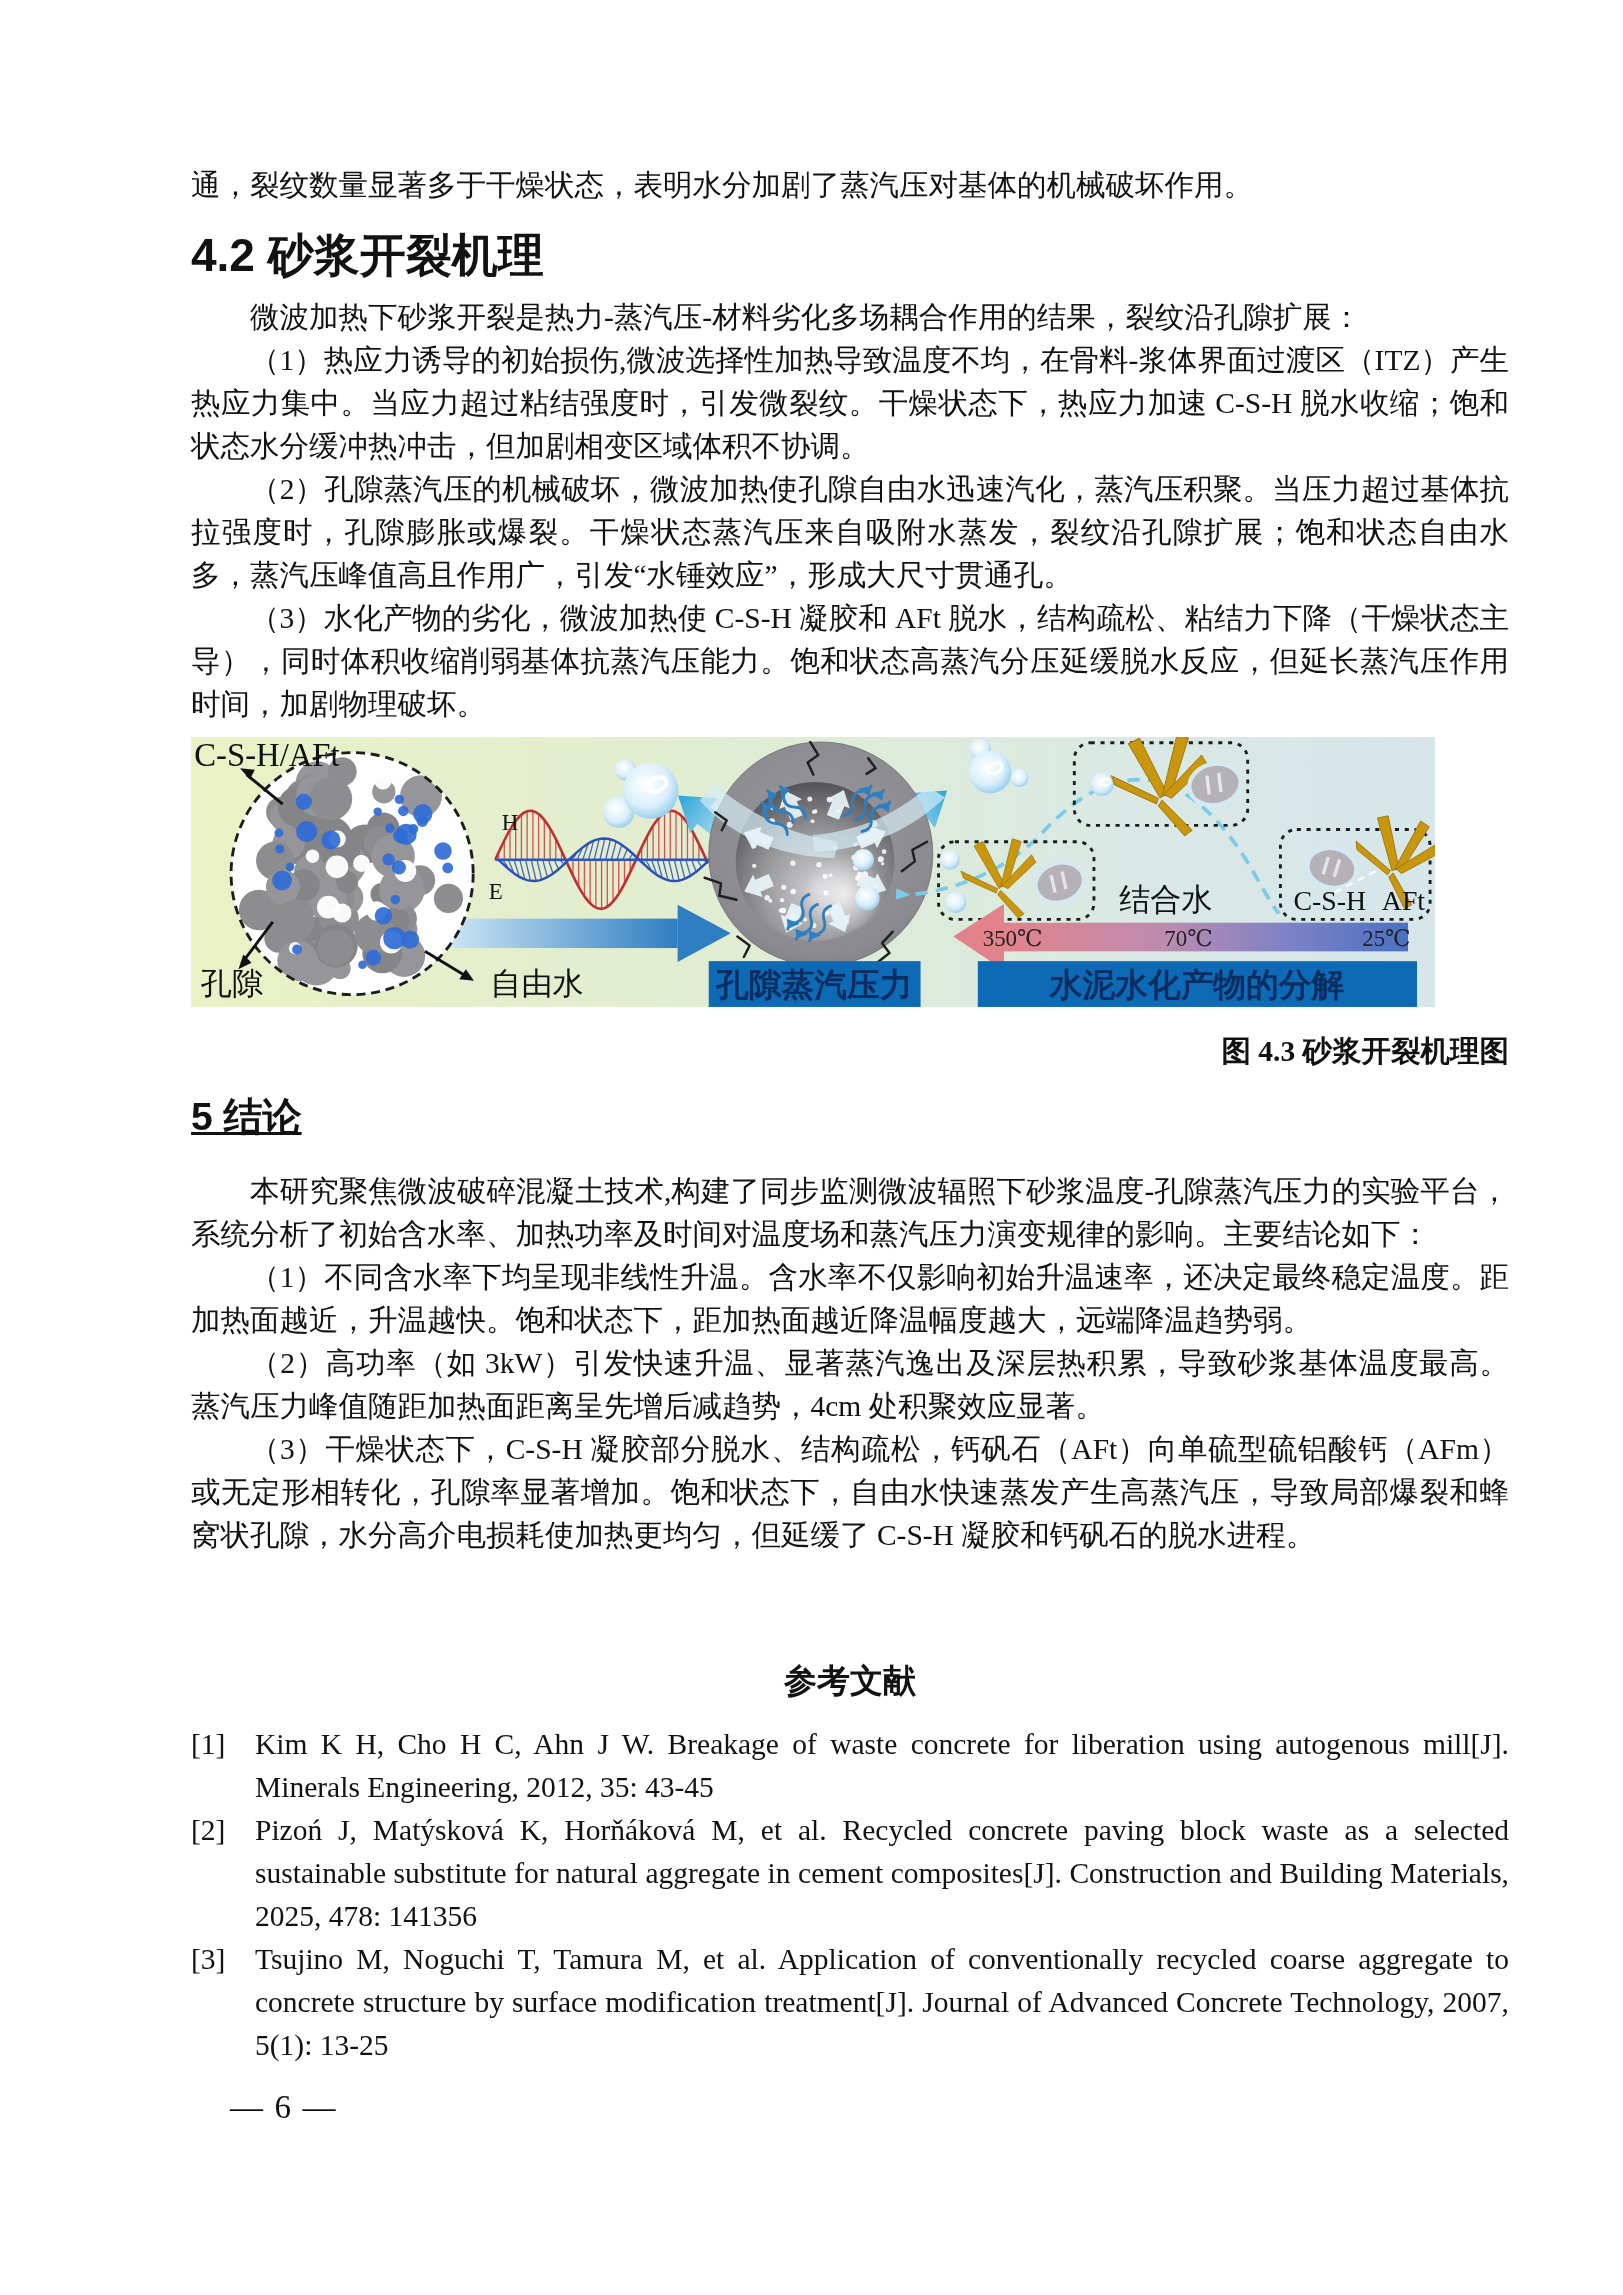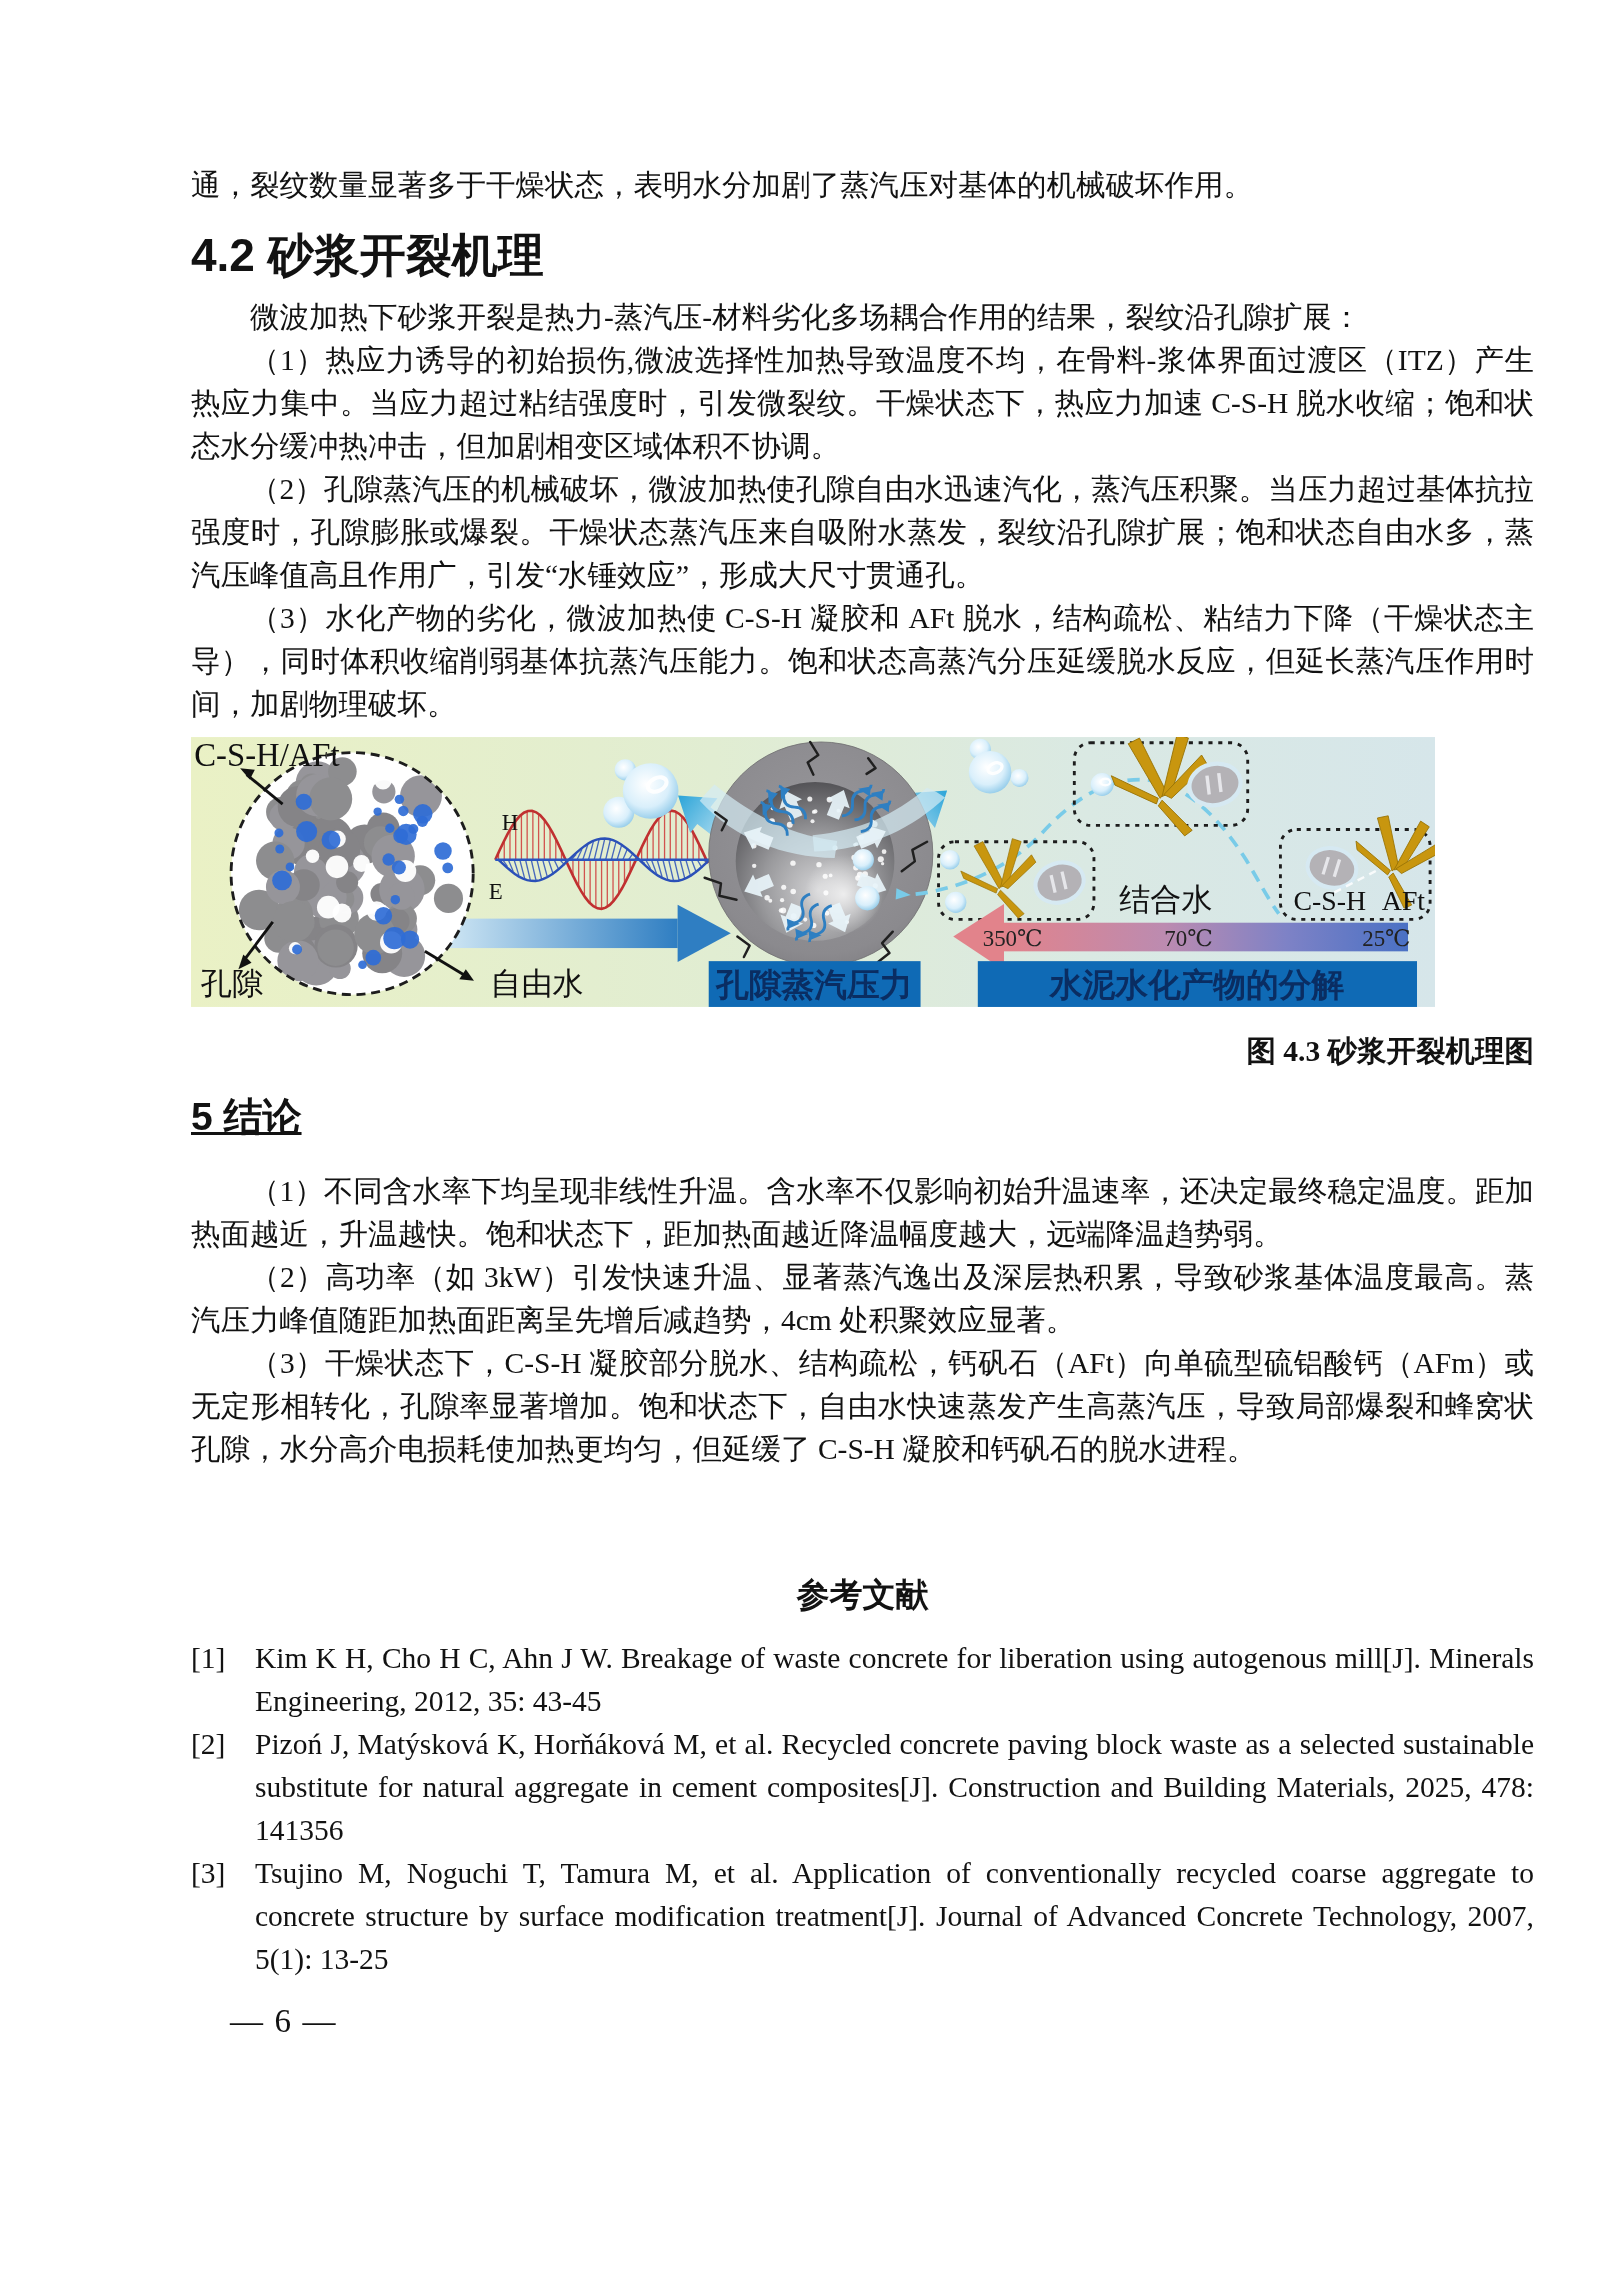--- a/index.html
+++ b/index.html
@@ -2,21 +2,21 @@
 <html style="font-size:13px"><head>
 <meta charset="utf-8">
 <style>
   html,body{margin:0;padding:0;}
   body{
     width:1623px;height:2295px;background:#ffffff;color:#121212;
     font-family:"Liberation Serif","DejaVu Serif",serif;
     font-size:29.5px;line-height:43px;
     position:relative;overflow:hidden;
   }
-  .page{padding:164px 89px 0 191px;}
+  .page{padding:164px 114px 0 191px;}
   p{margin:0;}
   .para{text-align:justify;text-indent:59px;}
   .cont{text-align:justify;text-indent:0;}
   .h-sub{font-family:"Liberation Sans","DejaVu Sans",sans-serif;font-weight:700;
     font-size:46px;line-height:41px;margin:28px 0 19.6px;}
   .h-main{font-family:"Liberation Sans","DejaVu Sans",sans-serif;font-weight:700;
     font-size:39px;line-height:47px;margin:21px 0 29.5px;text-decoration:underline;}
   figure{margin:11.5px 0 0 0;}
   .caption{text-align:right;font-family:Liberation Serif, serif;
     font-weight:700;font-size:29.5px;line-height:41px;margin-top:12px;}
@@ -473,20 +473,21 @@
         <rect x="962" y="274" width="537" height="56" fill="#0F6AB5"></rect>
         <text x="1230" y="317" font-size="40" font-weight="600" text-anchor="middle" fill="#0A2D62">水泥水化产物的分解</text>
       </g>
     </svg>
   </figure>
 
   <div class="caption">图 4.3 砂浆开裂机理图</div>
 
   <h1 class="h-main">5 结论</h1>
 
+  <p class="para">本研究聚焦微波破碎混凝土技术,构建了同步监测微波辐照下砂浆温度-孔隙蒸汽压力的实验平台，系统分析了初始含水率、加热功率及时间对温度场和蒸汽压力演变规律的影响。主要结论如下：</p>
   <p class="para">（1）不同含水率下均呈现非线性升温。含水率不仅影响初始升温速率，还决定最终稳定温度。距加热面越近，升温越快。饱和状态下，距加热面越近降温幅度越大，远端降温趋势弱。</p>
   <p class="para">（2）高功率（如 3kW）引发快速升温、显著蒸汽逸出及深层热积累，导致砂浆基体温度最高。蒸汽压力峰值随距加热面距离呈先增后减趋势，4cm 处积聚效应显著。</p>
   <p class="para">（3）干燥状态下，C-S-H 凝胶部分脱水、结构疏松，钙矾石（AFt）向单硫型硫铝酸钙（AFm）或无定形相转化，孔隙率显著增加。饱和状态下，自由水快速蒸发产生高蒸汽压，导致局部爆裂和蜂窝状孔隙，水分高介电损耗使加热更均匀，但延缓了 C-S-H 凝胶和钙矾石的脱水进程。</p>
 
   <h3 class="refs-heading">参考文献</h3>
 
   <div class="refs">
     <div class="ref">
       <span class="ref-marker">[1]</span>
       <span>Kim K H, Cho H C, Ahn J W. Breakage of waste concrete for liberation using autogenous mill[J]. Minerals Engineering, 2012, 35: 43-45</span>

